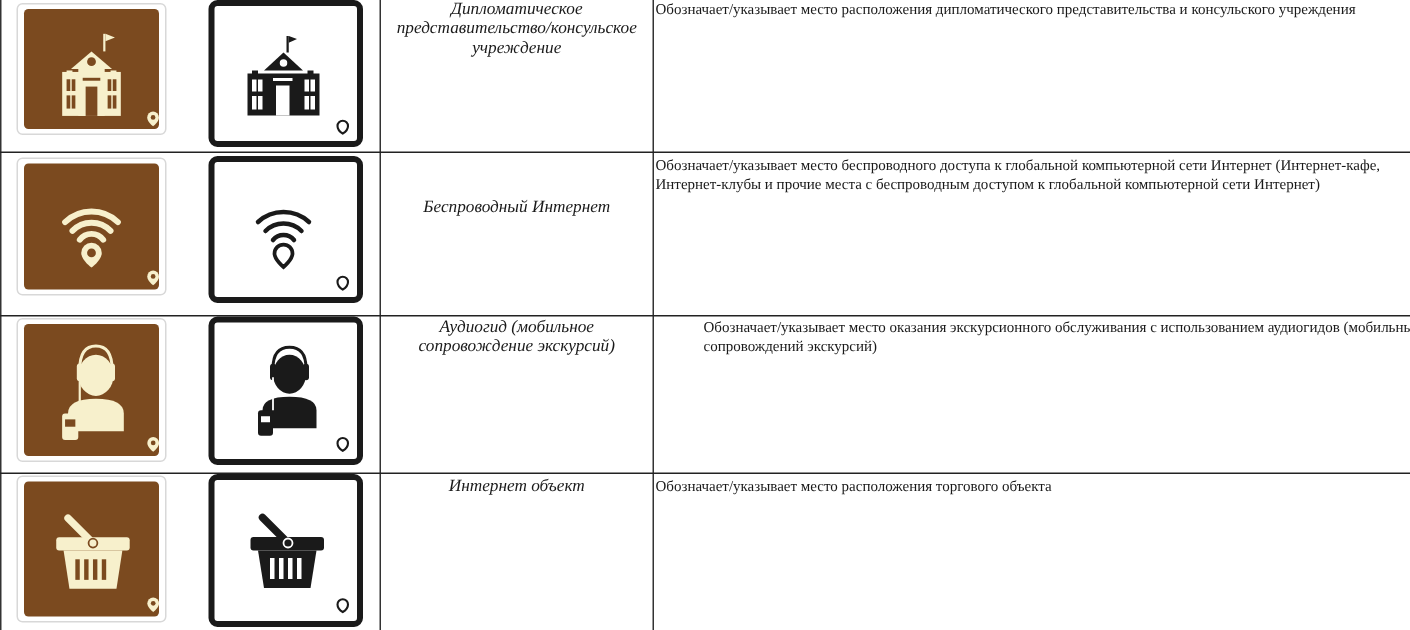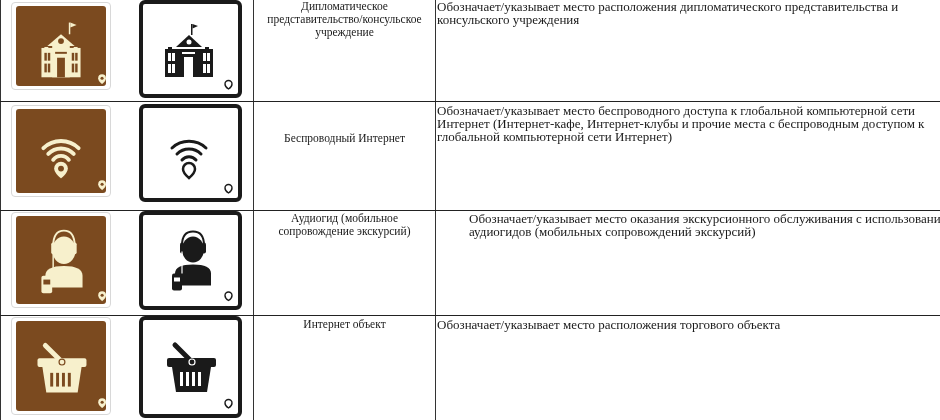--- a/index.html
+++ b/index.html
@@ -9,22 +9,22 @@
   .hline { position: absolute; left: 0; width: 940px; height: 1px; background: #222; }
   .vline { position: absolute; top: 0; width: 1px; height: 420px; background: #333; }
   .icon-brown { position: absolute; left: 11px; width: 100px; height: 88px;
                 border-radius: 4px; background: #ffffff; border: 1px solid #d8d8d8; box-sizing: border-box; }
   .icon-brown .inner { position: absolute; left: 4px; top: 3px; right: 4px; bottom: 3px;
                 border-radius: 3px; background: #7b4a1f; }
   .icon-bw { position: absolute; left: 139px; width: 103px; height: 98px;
              border: 4px solid #1a1a1a; border-radius: 6px; box-sizing: border-box; background: #fff; }
   .icon-brown svg, .icon-bw svg { position: absolute; left: 0; top: 0; width: 100%; height: 100%; }
   .name { position: absolute; left: 254px; width: 181px; text-align: center;
-          font-size: 11.5px; line-height: 13px; }
-  .desc { position: absolute; left: 437px; width: 500px; font-size: 13px; line-height: 13px; }
+          font-size: 11.5px; line-height: 13px; font-style: italic; }
+  .desc { position: absolute; left: 437px; width: 500px; font-size: 10px; line-height: 13px; }
 </style>
 </head>
 <body>
 
 <div class="table">
 
   <div class="vline" style="left:0px"></div>
   <div class="vline" style="left:253px"></div>
   <div class="vline" style="left:435px"></div>
   <div class="hline" style="top:101px"></div>

